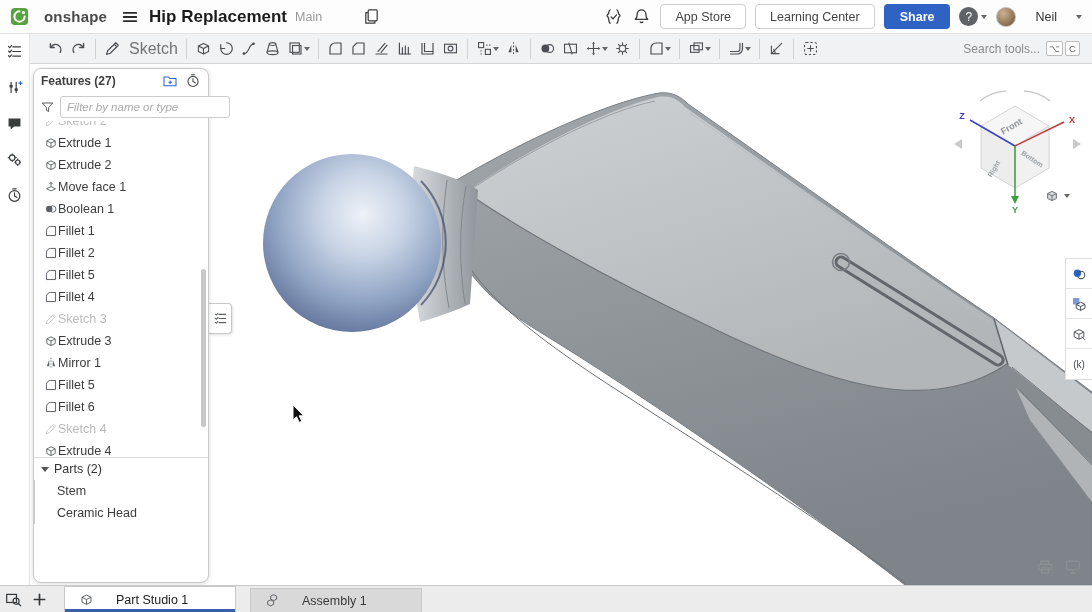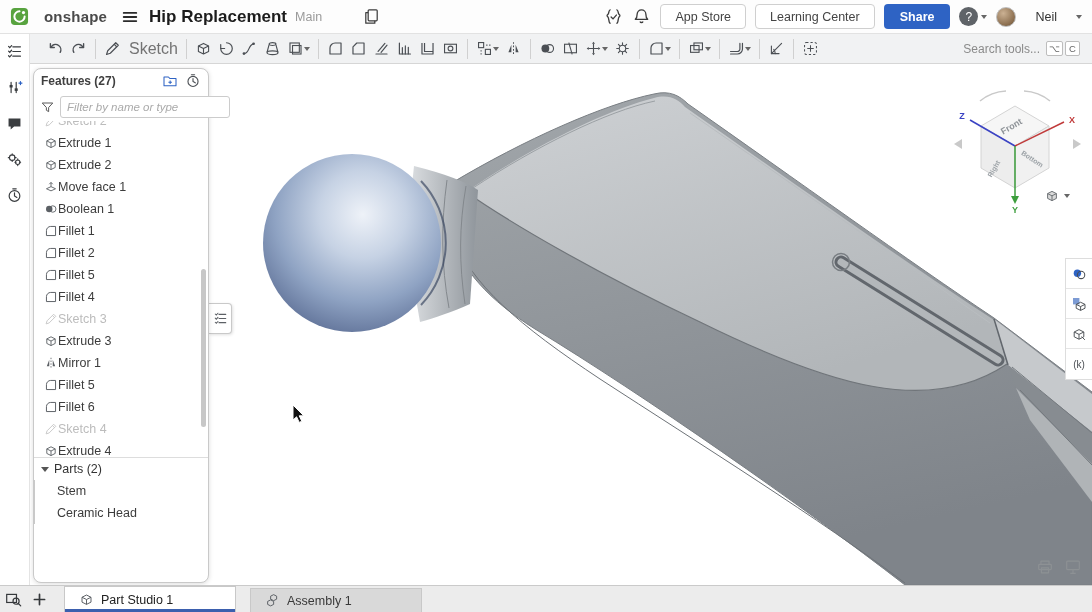--- a/index.html
+++ b/index.html
@@ -79,21 +79,21 @@
   .right-rail{position:absolute;right:0;top:258px;width:27px;background:#fff;border:1px solid #ddd;border-right:none;z-index:10;display:flex;flex-direction:column}
   .rrbtn{width:100%;height:30px;display:flex;align-items:center;justify-content:center;border-bottom:1px solid #e5e5e5}
   .rrbtn:last-child{border-bottom:none}
   .rrbtn .ic{width:16px;height:16px;color:#4b4f54}
   .rrk{font-size:10px;color:#4b4f54}
 
   
   .tabbar{position:absolute;left:0;right:0;bottom:0;height:27px;background:#ececec;border-top:1px solid #cacaca;display:flex;align-items:flex-end;z-index:40}
   .tabtool{width:26px;height:26px;display:flex;align-items:center;justify-content:center;align-self:center}
   .tabtool .ic{width:17px;height:17px;color:#35383b}
-  .tab{height:26px;display:flex;align-items:center;gap:7px;padding:0 14px;font-size:12.5px;min-width:172px;border:1px solid #c8c8c8;border-bottom:none}
+  .tab{height:26px;display:flex;align-items:center;gap:22px;padding:0 14px;font-size:12.5px;min-width:172px;border:1px solid #c8c8c8;border-bottom:none}
   .tab .ic{width:15px;height:15px;color:#5c6065}
   .tab.active{background:#fff;color:#222;box-shadow:inset 0 -3px 0 #3b5fae;margin-left:12px}
   .tab.inactive{background:#d9d9d9;color:#3a3a3a;height:24px;margin-left:14px}
 </style>
 </head>
 <body>
 
 <svg width="0" height="0" style="position:absolute" aria-hidden="true">
   <defs>
     <symbol id="i-logo" viewBox="0 0 20 20">

